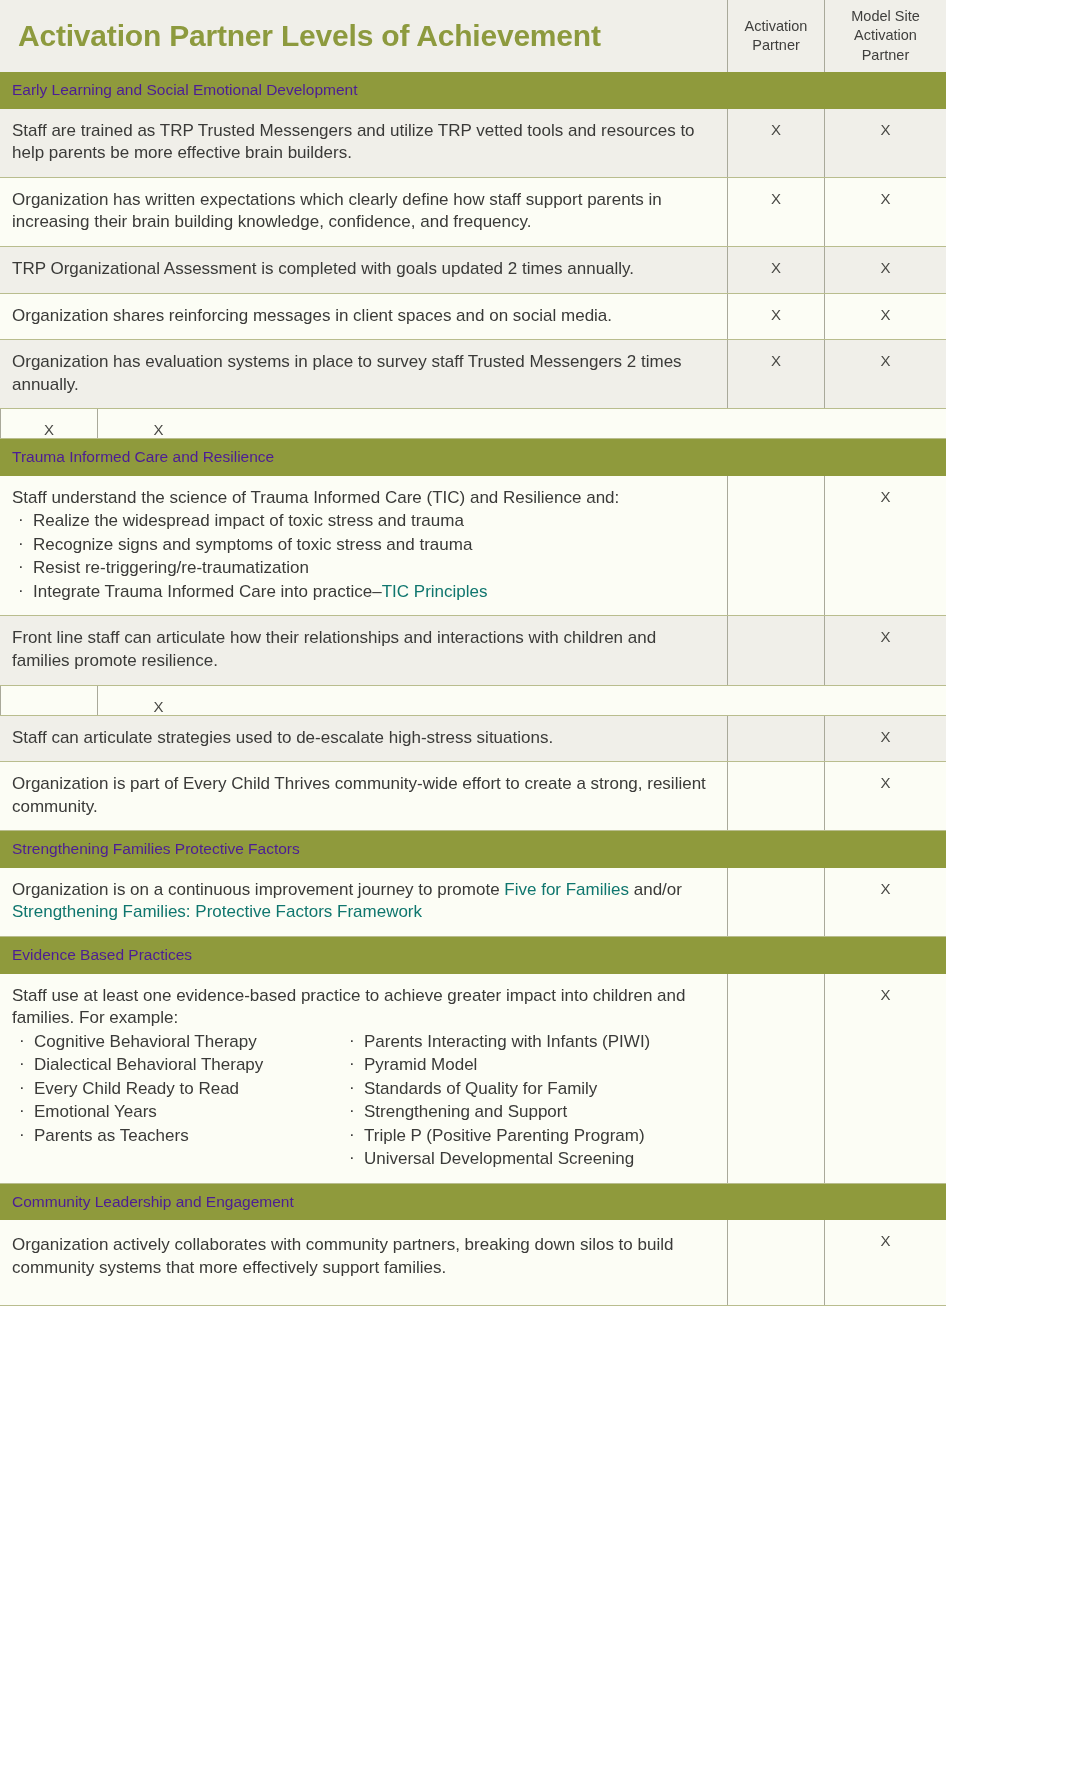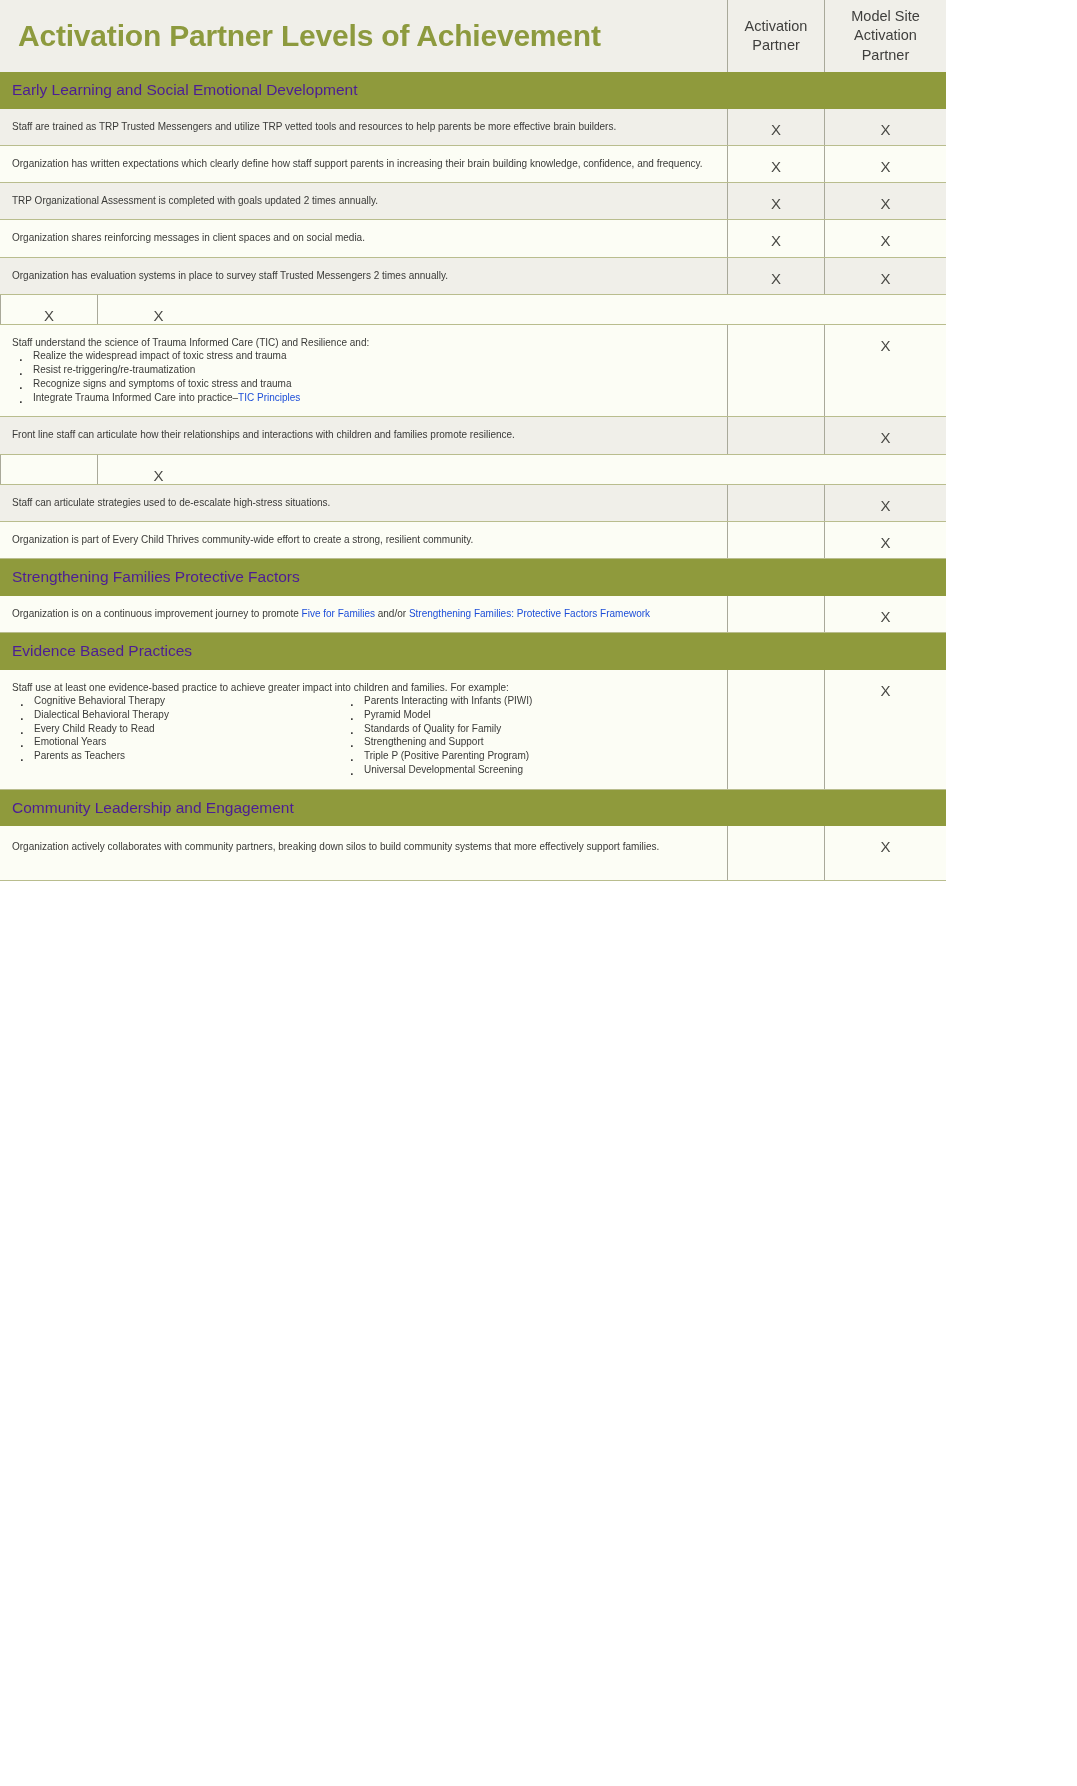--- a/index.html
+++ b/index.html
@@ -82,42 +82,42 @@
     box-sizing: border-box;
   }
   .row.alt  { background: #f0efe9; }
   .row.base { background: #fcfdf5; }
 
   .cell-text {
     flex: 0 0 727px;
     width: 727px;
     box-sizing: border-box;
     padding: 11px 14px 12px 12px;
-    font-size: 10px;
+    font-size: 17px;
     line-height: 1.33;
     color: #3a3a38;
   }
   .cell-mark {
     flex: 0 0 97px;
     width: 97px;
     border-left: 1.4px solid #a9a99a;
     box-sizing: border-box;
     display: flex;
     justify-content: center;
     padding-top: 12px;
     font-size: 15px;
     color: #4a4a46;
   }
   .cell-mark.wide {
     flex: 0 0 122px;
     width: 122px;
   }
 
   .link {
-    color: #1d4ed8;
+    color: #0f766e;
   }
 
   ul.bl {
     margin: 0;
     padding: 0;
     list-style: none;
   }
   ul.bl li {
     position: relative;
     padding-left: 21px;
@@ -195,28 +195,29 @@
     <div class="cell-text">Organization has evaluation systems in place to survey staff Trusted Messengers 2 times annually.</div>
     <div class="cell-mark">X</div>
     <div class="cell-mark wide">X</div>
   </div>
 
   <div class="row base">
     <div class="cell-mark">X</div>
     <div class="cell-mark wide">X</div>
   </div>
 
+  <div class="band">Trauma Informed Care and Resilience</div>
 
   <div class="row base">
     <div class="cell-text">
       <div>Staff understand the science of Trauma Informed Care (TIC) and Resilience and:</div>
       <ul class="bl">
         <li>Realize the widespread impact of toxic stress and trauma</li>
+        <li>Recognize signs and symptoms of toxic stress and trauma</li>
         <li>Resist re-triggering/re-traumatization</li>
-        <li>Recognize signs and symptoms of toxic stress and trauma</li>
         <li><span>Integrate Trauma Informed Care into practice–</span><span class="link">TIC Principles</span></li>
       </ul>
     </div>
     <div class="cell-mark"></div>
     <div class="cell-mark wide">X</div>
   </div>
 
   <div class="row alt">
     <div class="cell-text">Front line staff can articulate how their relationships and interactions with children and families promote resilience.</div>
     <div class="cell-mark"></div>

